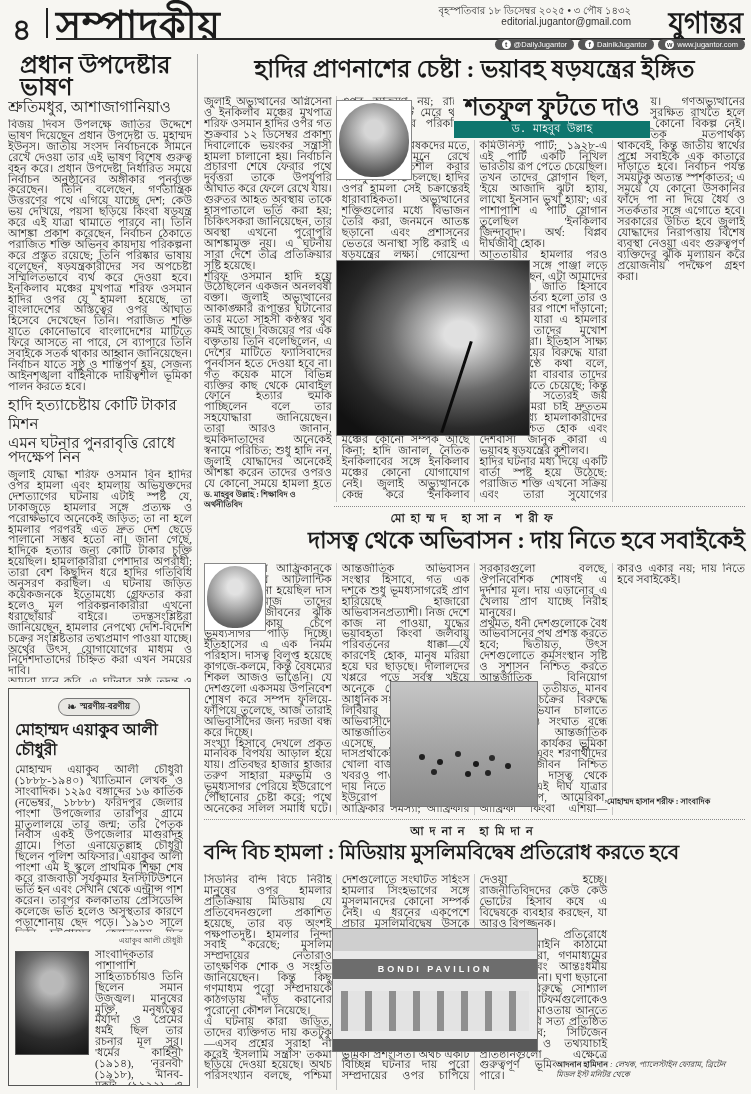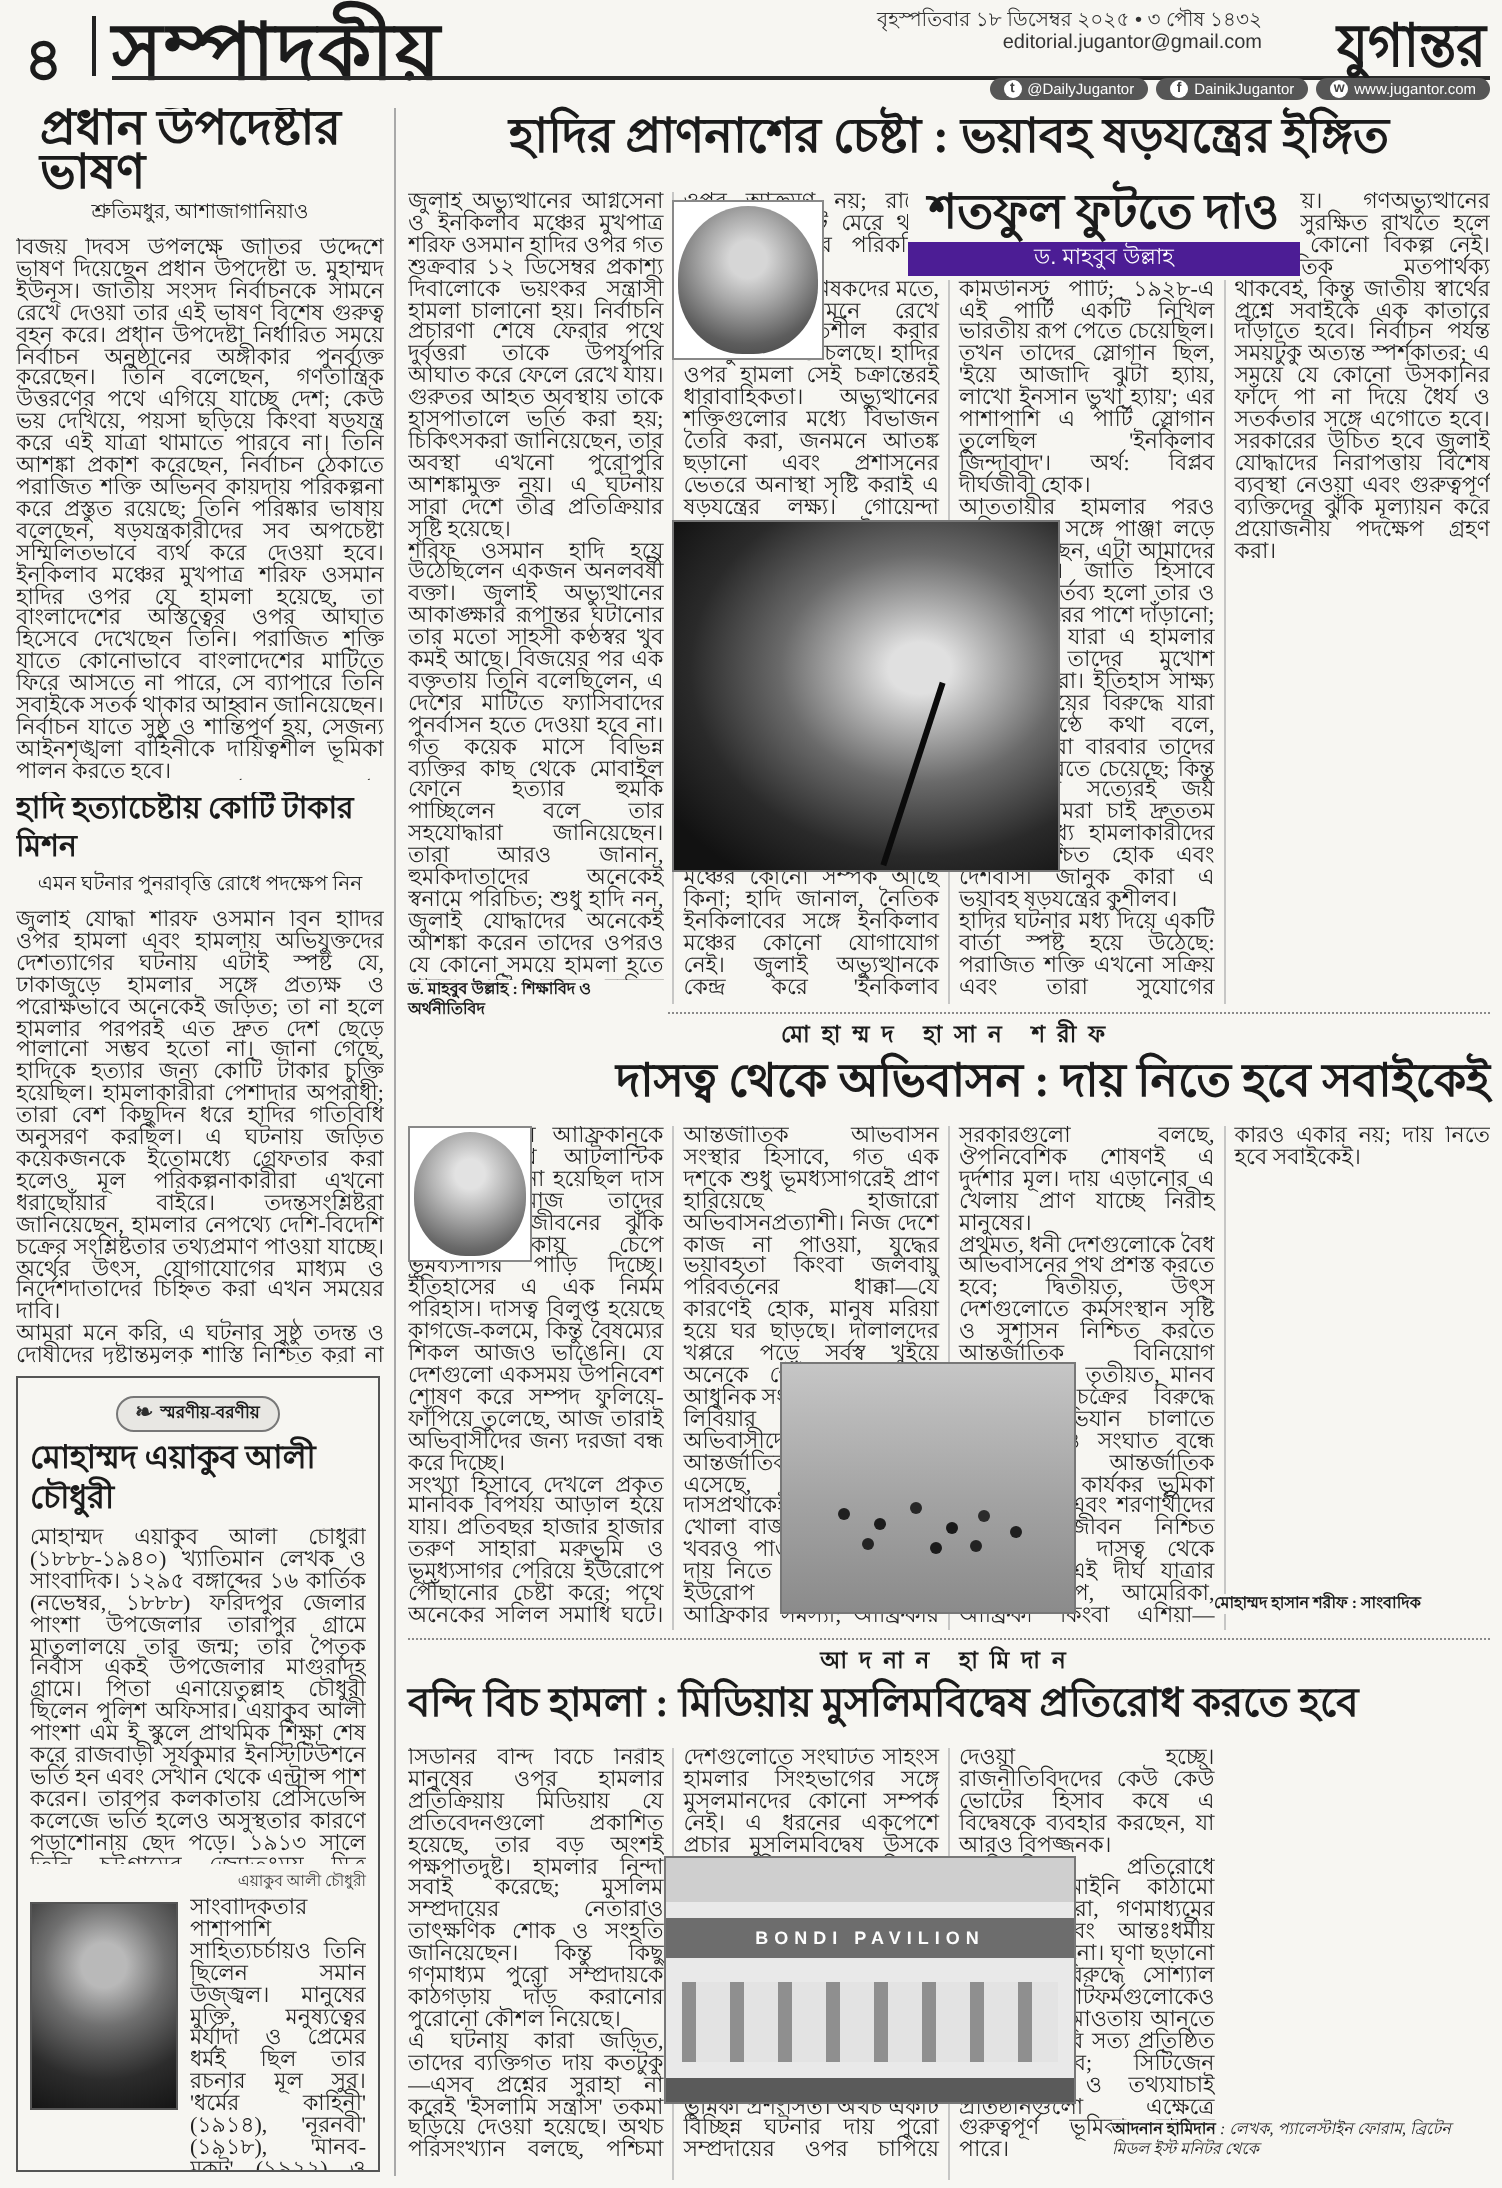--- a/index.html
+++ b/index.html
@@ -27,22 +27,22 @@
   .vrule{position:absolute;left:197px;top:54px;width:1px;height:1034px;background:#a9a9a9;}
   .mainarea{position:absolute;left:204px;top:54px;width:541px;height:1036px;}
   .dotted{position:absolute;left:0;width:541px;border-top:1px dotted #8a8a8a;}
   
   .bodytext{font-size:11px;line-height:10.9px;text-align:justify;white-space:pre-wrap;
             overflow:hidden;color:#222;}
   .sig{font-size:8px;font-weight:bold;background:#f7f6f2;line-height:10px;}
   
   .sb-art{position:absolute;left:0;width:184px;overflow:hidden;}
   .sb-h1{font-size:24px;font-weight:bold;line-height:22px;margin:0 0 2px 12px;}
-  .sb-h2{font-size:15px;font-weight:bold;line-height:19px;margin:0 0 2px 0;}
-  .sb-sub{font-size:10px;line-height:14px;color:#222;margin:0 0 5px 0;text-align:center;}
+  .sb-h2{font-size:15px;font-weight:normal;line-height:19px;margin:0 0 2px 0;}
+  .sb-sub{font-size:15px;line-height:14px;color:#222;margin:0 0 5px 0;}
   .memorial{position:absolute;left:0;top:634px;width:182px;height:398px;border:1px solid #555;
             padding:7px 6px;box-sizing:border-box;overflow:hidden;background:#f7f6f2;}
   .mem-badge-wrap{text-align:center;margin-bottom:4px;}
   .mem-badge{display:inline-flex;align-items:center;gap:4px;border:1px solid #777;
              border-radius:9px;padding:1px 9px;font-size:8.5px;font-weight:bold;background:#e8e7e3;}
   .mem-badge-ic{color:#2e2e2e;font-size:10px;line-height:10px;}
   .mem-h{font-size:16px;font-weight:bold;line-height:20px;margin:2px 0 4px 0;}
   .mem-caption{font-size:7.8px;text-align:right;color:#333;margin:2px 0;}
   .mem-photo{float:left;width:72px;height:102px;margin:2px 6px 2px 0;border:1px solid #555;
              background:radial-gradient(circle at 50% 30%,#b9b9b9 0 14%,#707070 38%,#2c2c2c 72%,#151515);}
@@ -50,22 +50,22 @@
   .lead{position:absolute;left:0;top:0;width:541px;height:450px;}
   .lead-h{font-size:24px;font-weight:bold;text-align:center;line-height:30px;margin:0;}
   .lead-body{position:absolute;left:0;top:42px;width:541px;height:406px;
              column-count:4;column-gap:10px;column-rule:1px solid #c6c6c5;column-fill:auto;}
   .columnist{position:absolute;left:132px;top:46px;width:70px;height:74px;background:#fff;
              border:1px solid #888;padding:2px;z-index:3;}
   .columnist-inner{width:100%;height:100%;border-radius:50% 50% 46% 46%;
       background:radial-gradient(circle at 50% 36%,#d6d6d6 0 16%,#a9a9a9 38%,#5d5d5d 72%,#3c3c3c);}
   .shatoful{position:absolute;left:250px;top:42px;width:196px;z-index:3;background:#f7f6f2;padding-bottom:2px;}
   .shatoful-title{font-size:24px;font-weight:bold;text-align:center;line-height:22px;}
-  .columnist-bar{margin-top:3px;background:#4c1d95;color:#fff;font-size:11px;line-height:17px;
-                 text-align:center;font-family:Liberation Sans, sans-serif;}
+  .columnist-bar{margin-top:3px;background:#0f766e;color:#fff;font-size:11px;line-height:17px;
+                 text-align:center;font-family:Liberation Mono, monospace;}
   .lead-photo{position:absolute;left:132px;top:206px;width:192px;height:174px;z-index:3;
       border:1px solid #777;
       background:radial-gradient(ellipse at 64% 42%,#e0e0e0 0 9%,#b5b5b5 20%,#6a6a6a 40%,#2a2a2a 66%,#121212 88%);}
   .mic-stand{position:absolute;left:118px;top:78px;width:3px;height:96px;background:#0b0b0b;
              transform:rotate(18deg);}
   .lead-sig{position:absolute;left:0;top:436px;width:130px;z-index:3;}
   
   .byline{font-size:11.5px;font-weight:bold;text-align:center;letter-spacing:6px;line-height:14px;}
   .art-h{font-size:23px;font-weight:bold;text-align:right;line-height:29px;margin:1px 0 0 0;}
   .art3-h{font-size:20px;font-weight:bold;line-height:26px;margin:1px 0 0 0;}

